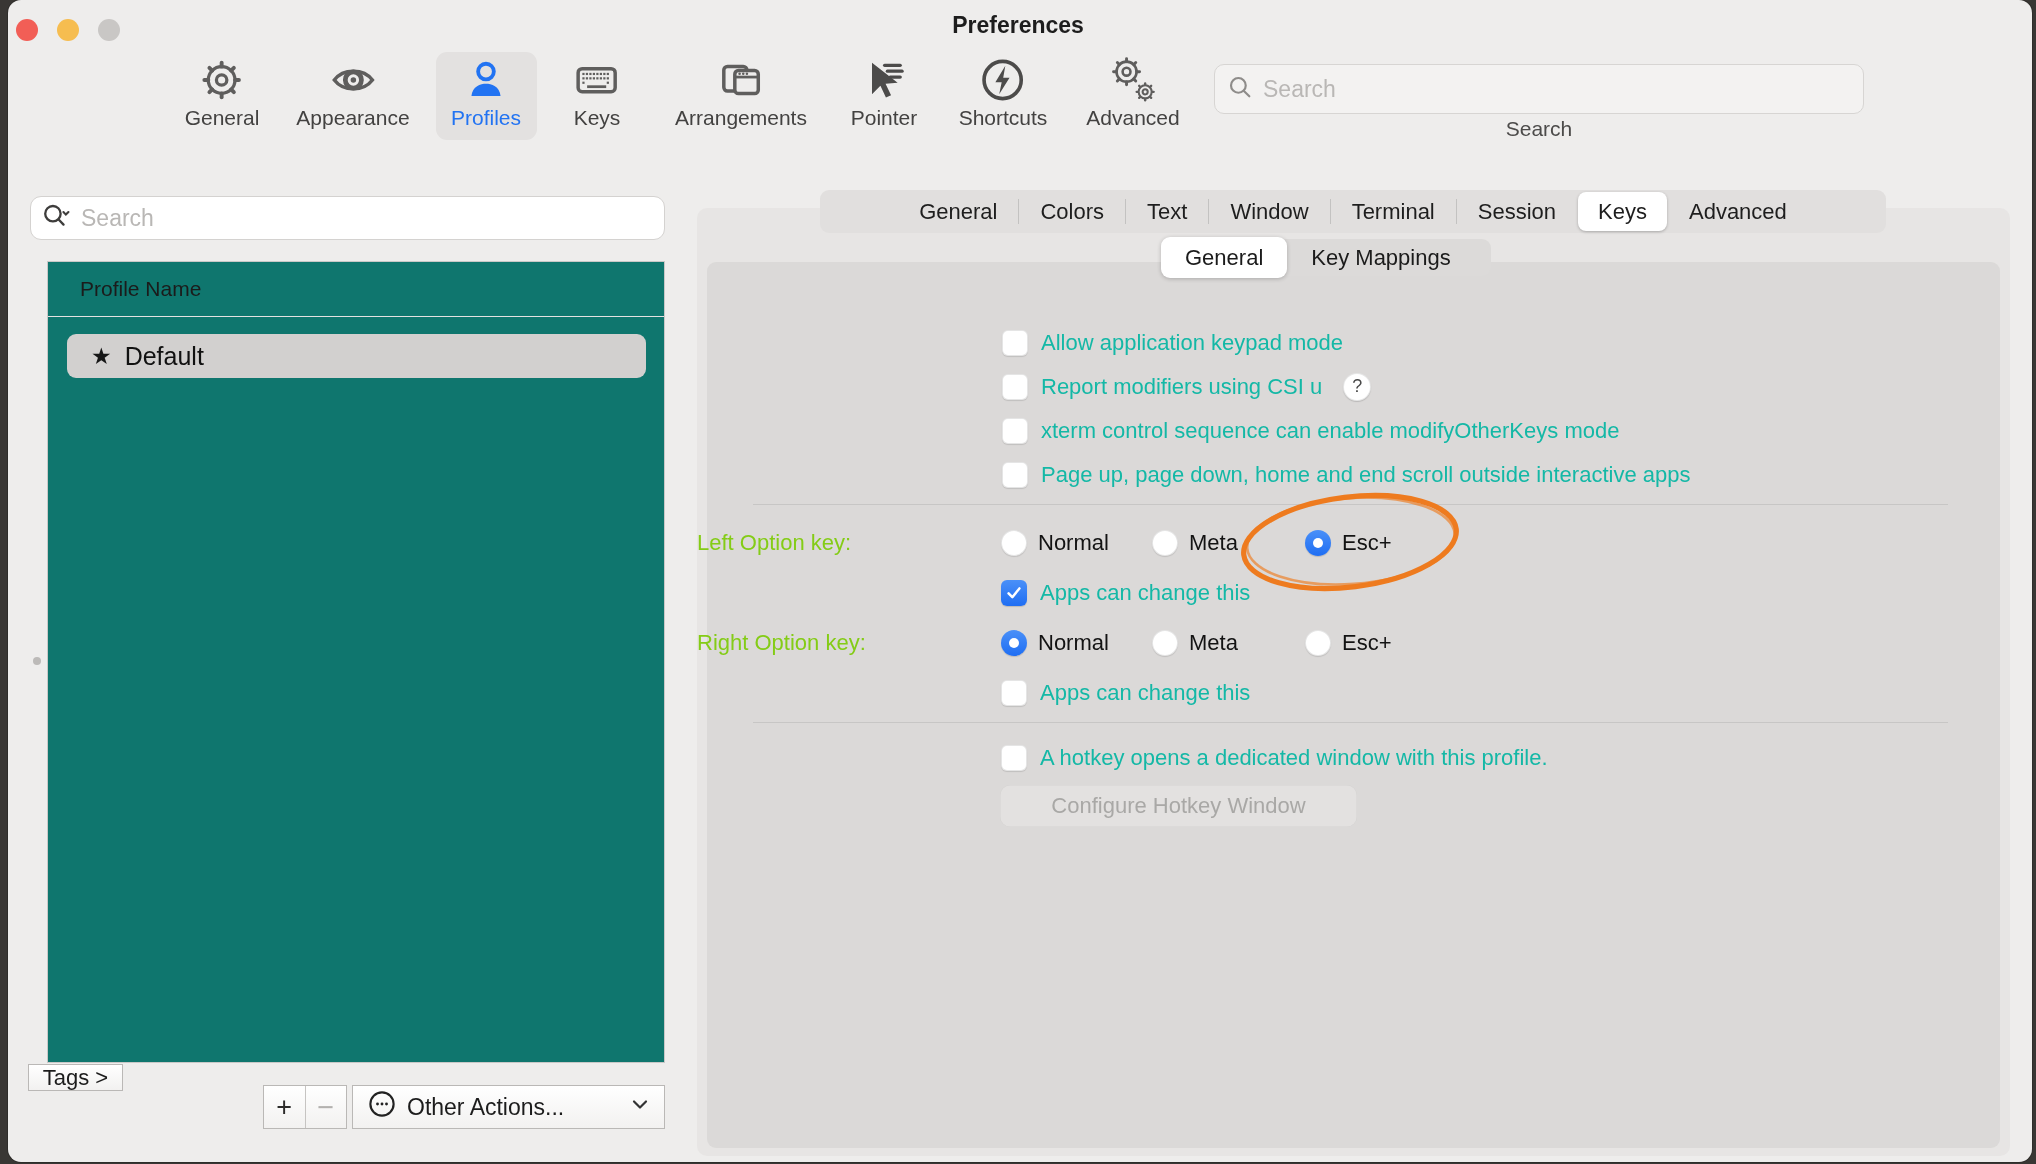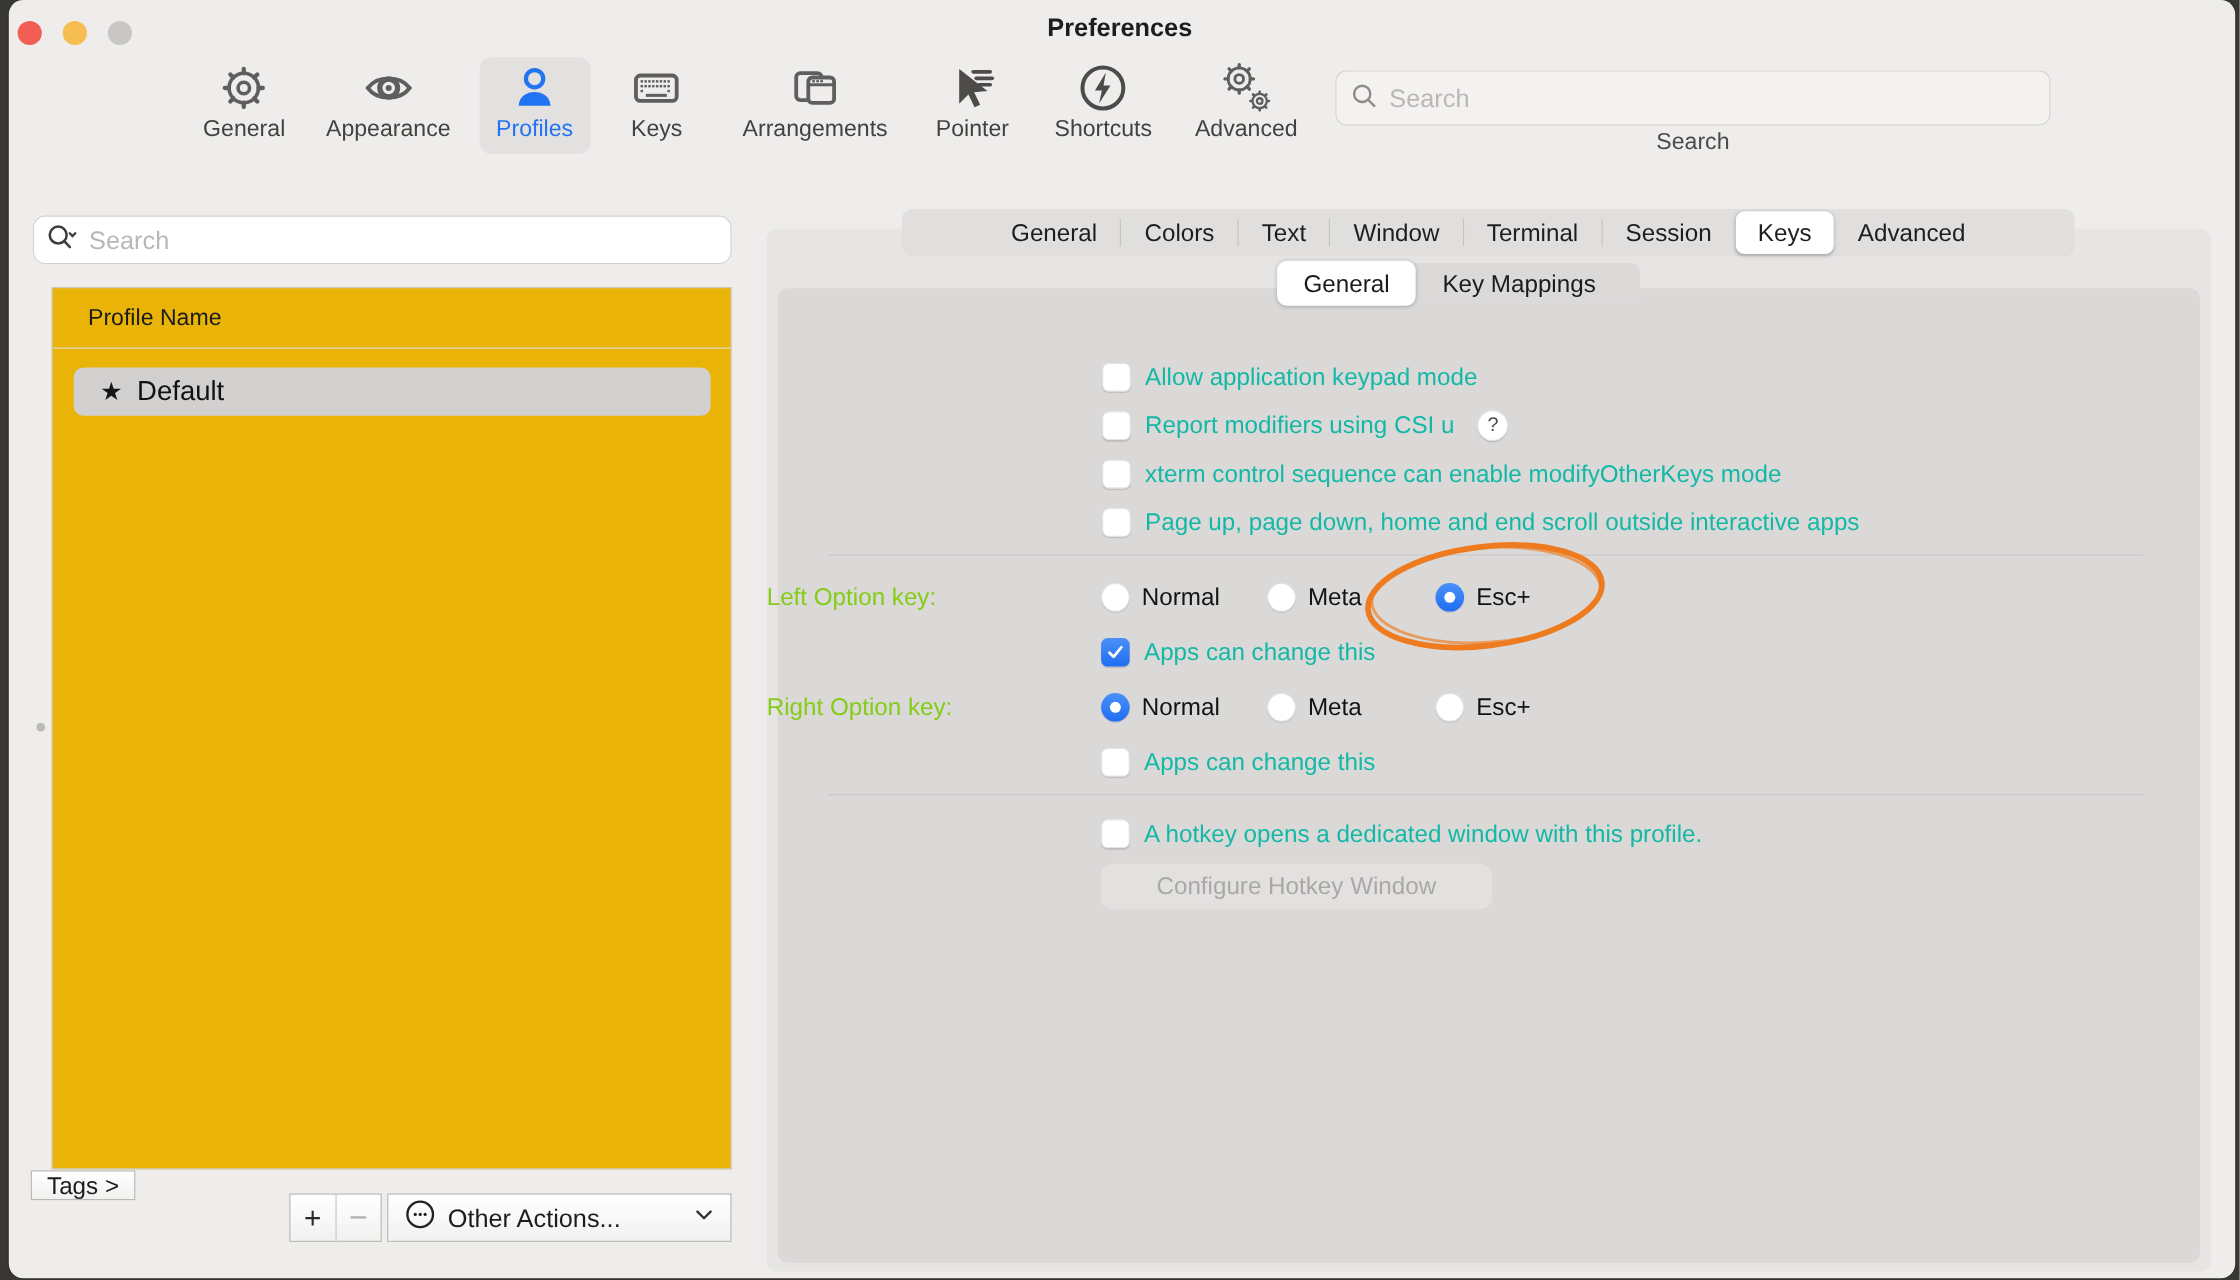--- a/index.html
+++ b/index.html
@@ -59,21 +59,21 @@
     box-sizing:border-box;display:flex;align-items:center;padding:0 10px;
   }
   .sb-search input{
     border:none;background:transparent;outline:none;flex:1;
     font-size:23px;color:#333;margin-left:6px;
     font-family:"Liberation Sans","DejaVu Sans",sans-serif;
   }
   .sb-search input::placeholder{color:#b9b7b5;}
   .profile-list{
     position:absolute;left:47px;top:261px;width:618px;height:802px;
-    background:#eab308;border:1px solid #c9c8c7;box-sizing:border-box;
+    background:#0f766e;border:1px solid #c9c8c7;box-sizing:border-box;
   }
   .pl-header{
     height:54px;display:flex;align-items:center;padding-left:32px;
     font-size:21px;color:#1b1b1b;border-bottom:1px solid #e3e2e1;
   }
   .pl-row{
     position:absolute;left:19px;top:72px;width:579px;height:44px;
     border-radius:9px;background:#d2d0cf;display:flex;align-items:center;
     padding-left:24px;box-sizing:border-box;
   }

